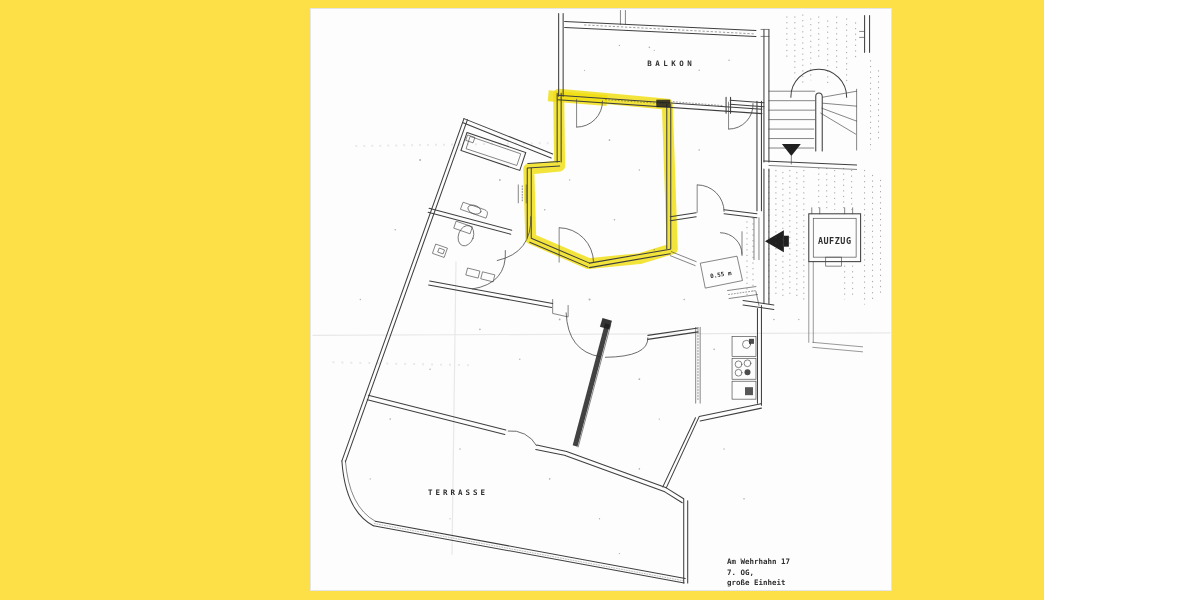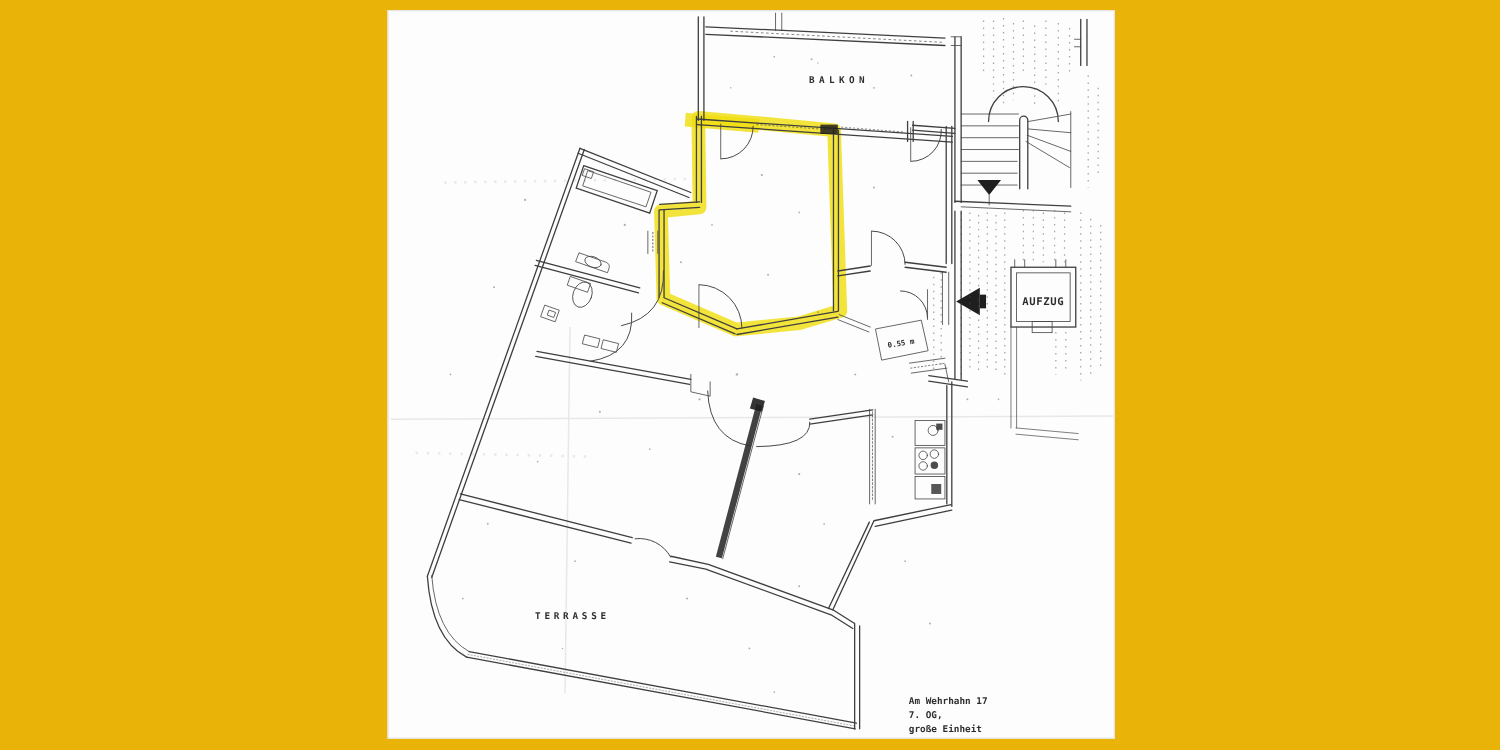--- a/index.html
+++ b/index.html
@@ -1,16 +1,16 @@
 <!DOCTYPE html>
 <html><head>
 <meta charset="utf-8">
 <style>
   html,body{margin:0;padding:0;background:#ffffff;}
-  .stage{position:relative;width:1200px;height:600px;background:#eab308;overflow:hidden;
+  .stage{position:relative;width:1044px;height:600px;background:#fde047;overflow:hidden;
          font-family:"DejaVu Sans Mono","Liberation Mono",monospace;}
   .scan-card{position:absolute;left:310px;top:8px;width:582px;height:583px;
              background:#fdfdfd;border:1px solid #e5e5e5;box-sizing:border-box;}
   .scan-card svg{display:block;width:100%;height:100%;}
   
   .w{stroke:#3f3f3f;stroke-width:1.05;fill:none;stroke-linecap:round;}
   .t{stroke:#454545;stroke-width:.65;fill:none;stroke-linecap:round;}
   .arc{stroke:#484848;stroke-width:.8;fill:none;}
   .dk{fill:#1f1f1f;stroke:none;}
   .hl{stroke:#f0de10;stroke-width:11;fill:none;opacity:.82;stroke-linejoin:round;stroke-linecap:square;}

